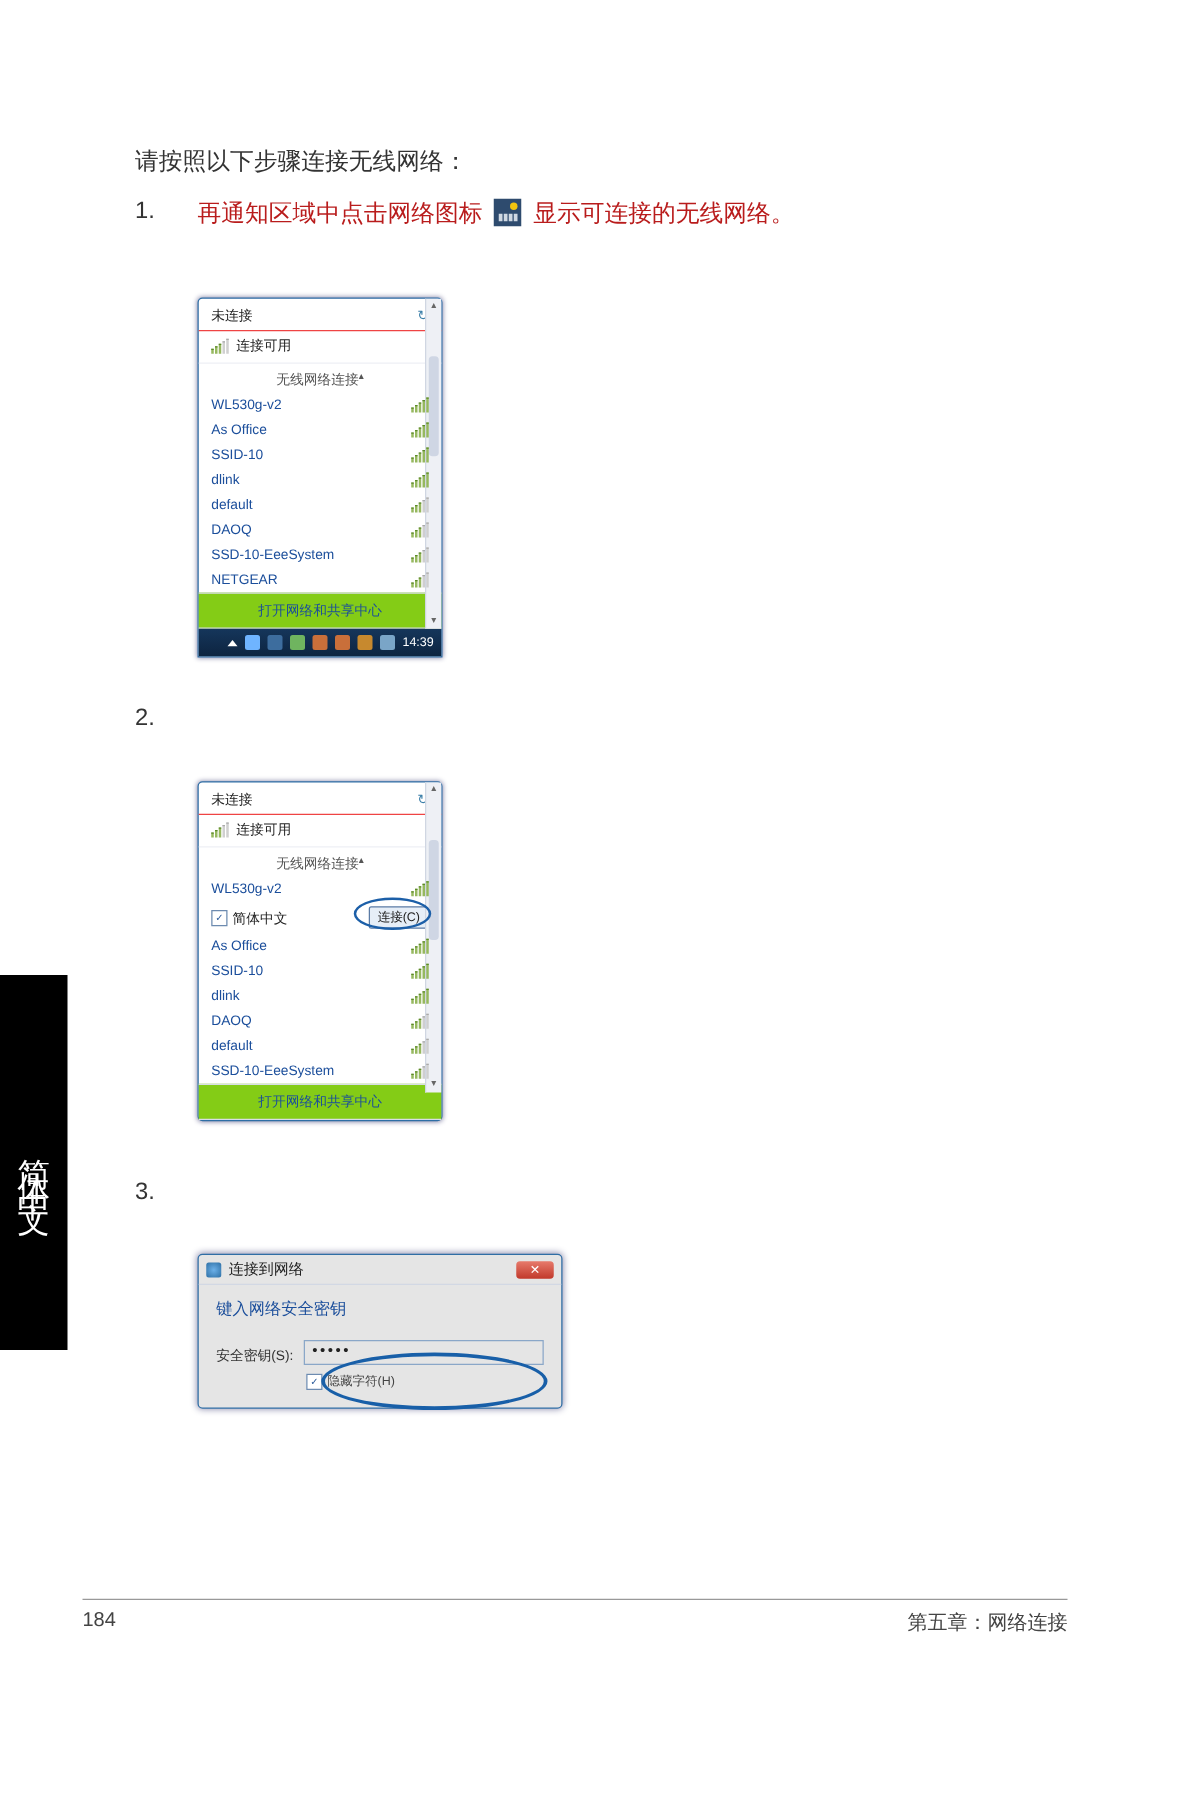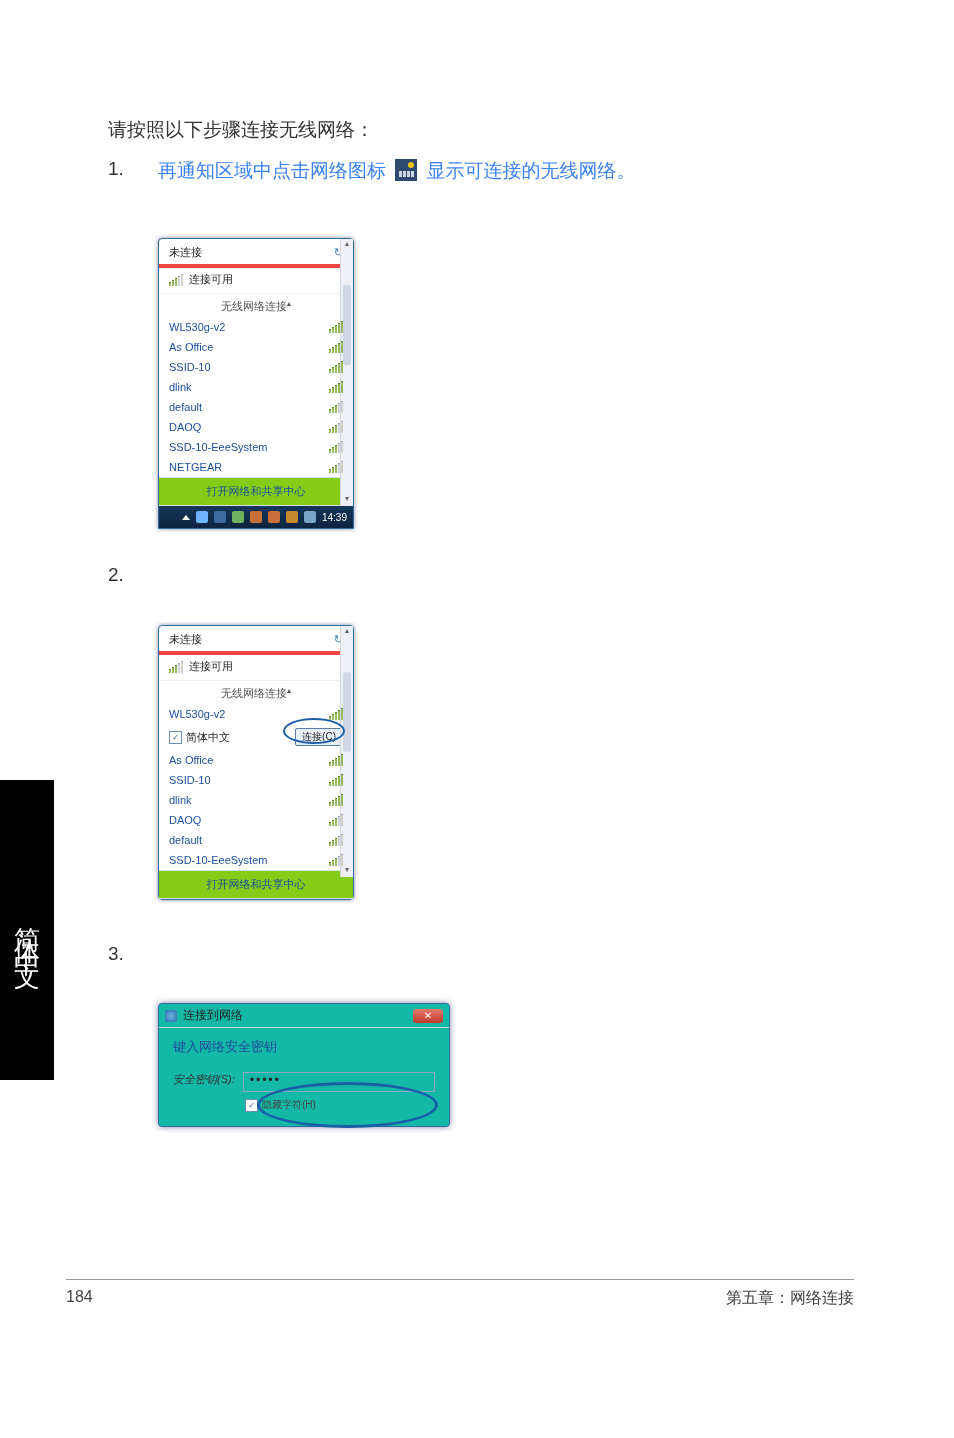--- a/index.html
+++ b/index.html
@@ -1,27 +1,27 @@
 <!DOCTYPE html>
 <html><head>
 <meta charset="utf-8">
 <style>
   html,body{margin:0;padding:0;background:#fff;font-family:"Microsoft YaHei","SimSun",Arial,sans-serif;color:#222;}
   .page{position:relative;width:920px;height:1438px;}
   .body-text{position:absolute;font-size:19px;line-height:1.5;color:#333;}
   .intro{left:108px;top:116px;}
   .step-num{position:absolute;font-size:19px;color:#333;}
-  .step-text{position:absolute;font-size:19px;color:#3b82f6;}
+  .step-text{position:absolute;font-size:19px;color:#b91c1c;}
   .nicon{display:inline-block;width:22px;height:22px;background:#2e4b6e;vertical-align:middle;margin:0 4px;position:relative;top:-2px;}
   .nicon:before{content:"";position:absolute;left:4px;bottom:4px;width:3px;height:6px;background:#cfd8e2;box-shadow:4px 0 0 #cfd8e2,8px 0 0 #cfd8e2,12px 0 0 #cfd8e2;}
   .nicon:after{content:"";position:absolute;right:3px;top:3px;width:6px;height:6px;border-radius:50%;background:#f1c40f;}
 
   
   .shot1{position:absolute;left:158px;top:238px;width:194px;border:1px solid #2f6ea5;border-radius:4px 4px 0 0;background:#fff;font-size:11px;color:#222;box-shadow:0 0 4px #88a;}
-  .hdr{padding:6px 10px 4px 10px;border-bottom:4px solid #ef4444;display:flex;justify-content:space-between;align-items:center;}
+  .hdr{padding:6px 10px 4px 10px;border-bottom:1px solid #ef4444;display:flex;justify-content:space-between;align-items:center;}
   .refresh-icon{color:#3a7ea8;font-size:11px;}
   .conn-avail{padding:4px 10px 6px 10px;display:flex;align-items:center;gap:6px;}
   .bars{display:inline-block;width:14px;height:12px;position:relative;}
   .bars i{position:absolute;bottom:0;width:2px;background:#96b85f;border-top:1px solid #5c8a2a;}
   .bars i:nth-child(1){left:0;height:3px;}
   .bars i:nth-child(2){left:3px;height:5px;}
   .bars i:nth-child(3){left:6px;height:7px;}
   .bars i:nth-child(4){left:9px;height:9px;}
   .bars i:nth-child(5){left:12px;height:11px;}
   .redbars i:nth-child(4),.redbars i:nth-child(5){background:#d0d0d0;border-top-color:#aaa;}
@@ -40,26 +40,26 @@
   .scroll .arr.dn{bottom:0;}
 
   
   .shot2{position:absolute;left:158px;top:625px;width:194px;border:1px solid #2f6ea5;border-radius:4px;background:#fff;font-size:11px;box-shadow:0 0 4px #88a;}
   .chkline{display:flex;align-items:center;gap:4px;padding:4px 10px;}
   .chkbox{width:11px;height:11px;border:1px solid #6d8bb0;display:inline-flex;align-items:center;justify-content:center;font-size:8px;color:#2d5c9b;background:#fff;}
   .connect-btn{margin-left:auto;font-size:10px;border:1px solid #5b7ba5;background:#e6eef7;padding:1px 6px;border-radius:2px;}
   .connect-ring{position:absolute;right:8px;top:92px;width:58px;height:22px;border:2px solid #1c5fa8;border-radius:50%;pointer-events:none;}
 
   
-  .dlg{position:absolute;left:158px;top:1003px;width:290px;border:1px solid #2f6ea5;border-radius:4px;background:#14b8a6;font-size:12px;box-shadow:0 0 6px #88a;}
+  .dlg{position:absolute;left:158px;top:1003px;width:290px;border:1px solid #2f6ea5;border-radius:4px;background:#e5e5e5;font-size:12px;box-shadow:0 0 6px #88a;}
   .dlg-title{display:flex;align-items:center;gap:6px;padding:3px 6px;border-bottom:1px solid #d2d8e4;}
   .dlg-close{margin-left:auto;width:30px;height:14px;background:linear-gradient(#e77a6b,#c1392b);color:#fff;border-radius:3px;font-size:10px;display:flex;align-items:center;justify-content:center;}
   .dlg-body{padding:10px 14px 14px 14px;}
   .prompt{color:#1b4e9b;font-size:13px;margin-bottom:16px;}
-  .fld{display:flex;align-items:flex-start;gap:8px;margin-bottom:6px;font-style:italic;}
+  .fld{display:flex;align-items:flex-end;gap:8px;margin-bottom:6px;}
   .fld label{font-size:11px;color:#333;}
   .pwd{flex:1;border:1px solid #8aa7c8;height:18px;padding:0 6px;font-size:12px;letter-spacing:2px;}
   .hide{display:flex;align-items:center;gap:4px;margin-left:72px;font-size:10px;color:#444;}
   .oval{position:absolute;left:98px;top:54px;width:175px;height:40px;border:3px solid #185fa8;border-radius:50%;pointer-events:none;}
   .dlg-foot{background:#eef1f6;border-top:1px solid #d2d8e4;padding:8px;display:flex;justify-content:flex-end;gap:10px;border-radius:0 0 4px 4px;}
   .dlg-foot button{font-size:11px;border:1px solid #7a95b8;background:#f4f7fb;padding:2px 14px;border-radius:2px;}
 
   
   .sidetab{position:absolute;left:0;top:780px;width:54px;height:300px;background:#000;color:#fff;display:flex;align-items:center;justify-content:center;}
   .sidetab span{writing-mode:vertical-rl;font-size:26px;letter-spacing:12px;font-family:"SimSun","Songti SC",serif;}

